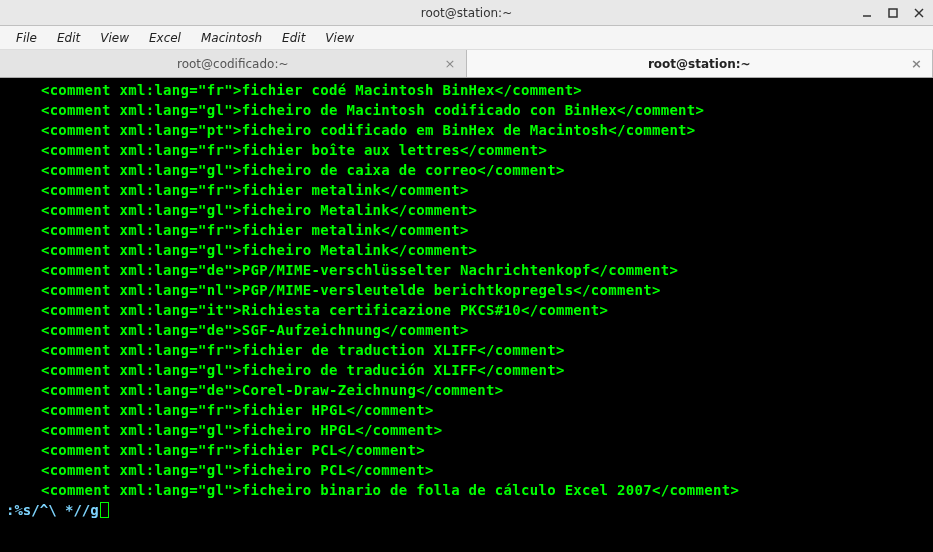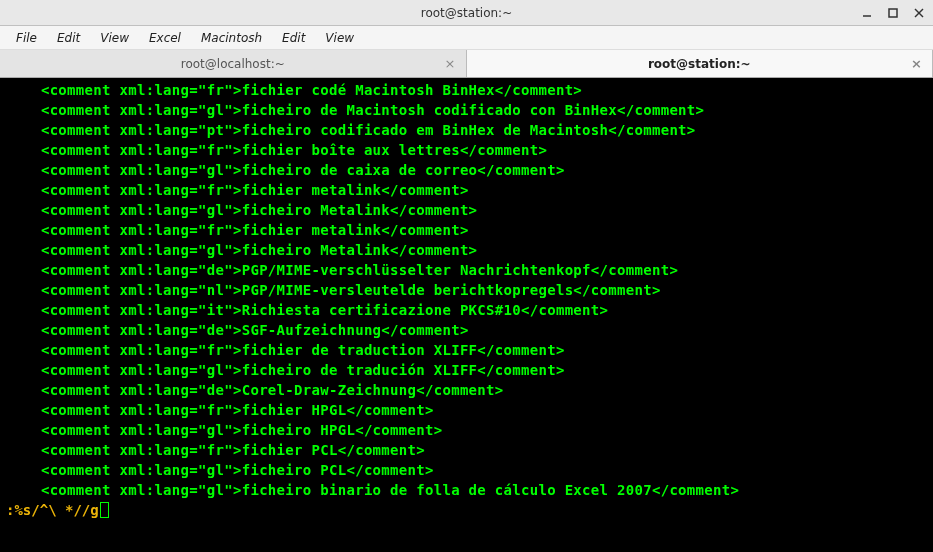--- a/index.html
+++ b/index.html
@@ -105,21 +105,21 @@
       padding: 2px 6px 2px 6px;
       overflow: hidden;
       position: relative;
       font-weight: bold;
     }
     .terminal-line {
       white-space: pre;
       letter-spacing: 0.3px;
     }
     .cmdline {
-      color: #eab308;
+      color: #7dd3fc;
       display: flex;
       align-items: center;
     }
     .cursor {
       display: inline-block;
       width: 9px;
       height: 16px;
       border: 1px solid #00ff00;
       margin-left: 1px;
       vertical-align: middle;
@@ -157,21 +157,21 @@
     <div class="menu-item">Edit</div>
     <div class="menu-item">View</div>
     <div class="menu-item">Excel</div>
     <div class="menu-item">Macintosh</div>
     <div class="menu-item">Edit</div>
     <div class="menu-item">View</div>
   </div>
 
   <div class="tabbar">
     <div class="tab">
-      <span>root@localhost:~</span>
+      <span>root@codificado:~</span>
       <span class="tab-close">×</span>
     </div>
     <div class="tab active">
       <span>root@station:~</span>
       <span class="tab-close">×</span>
     </div>
   </div>
 
   <div class="terminal">
     <div id="terminal-lines">

